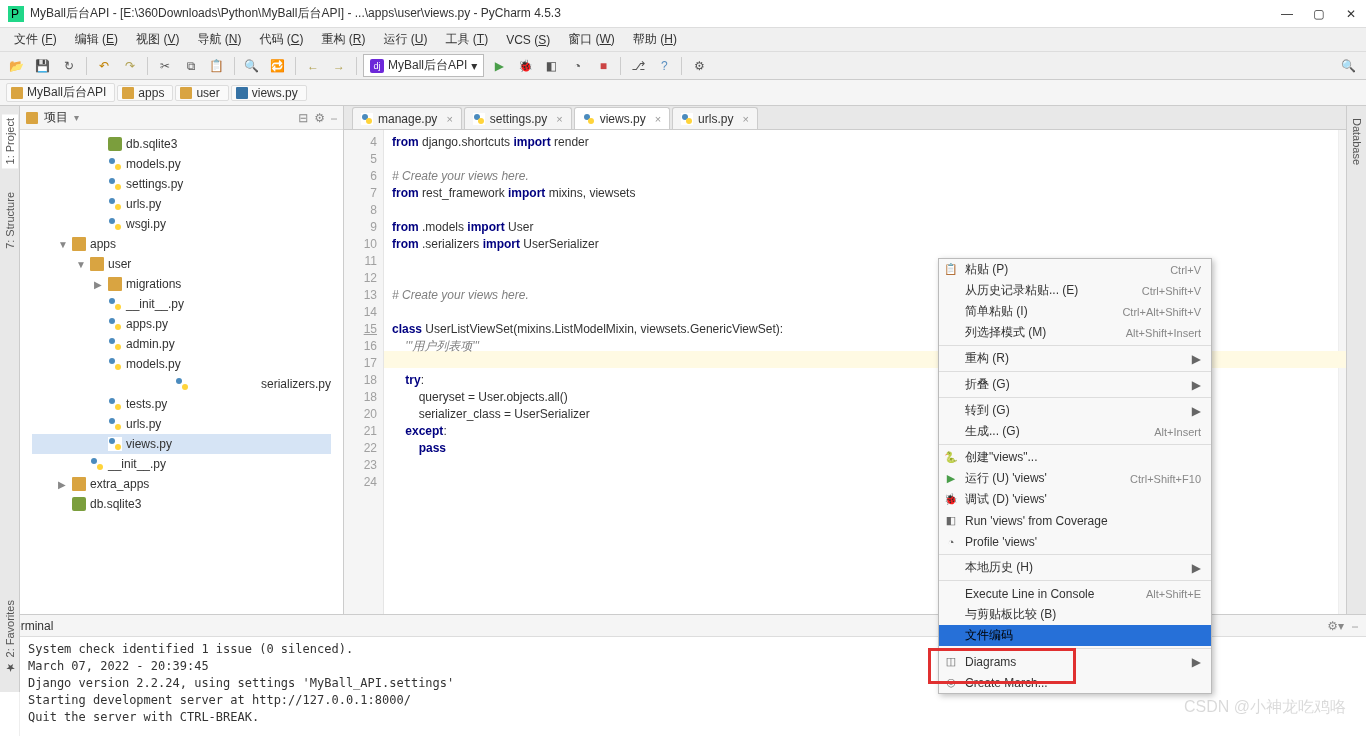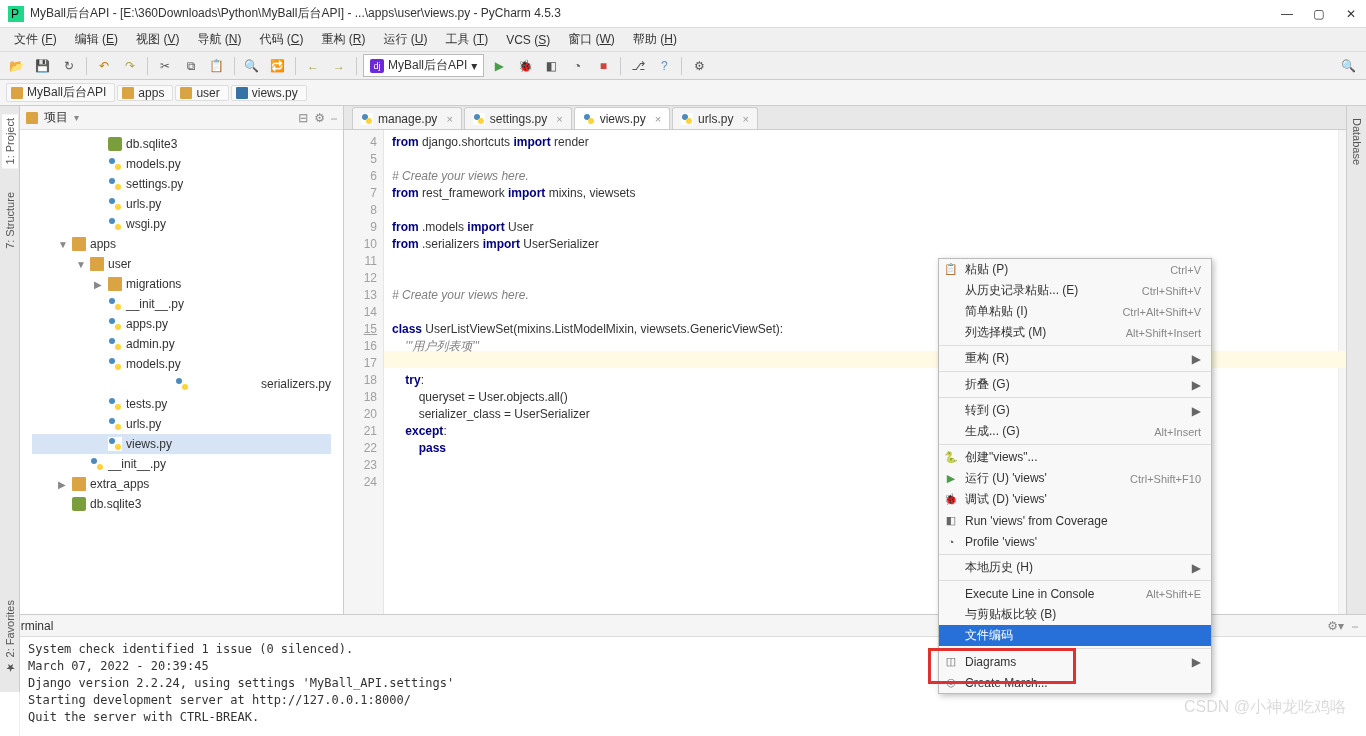--- a/index.html
+++ b/index.html
@@ -56,21 +56,21 @@
 .righttools .vtab { writing-mode: vertical-rl; font-size: 11px; color: #555; padding: 4px 2px; cursor: default; }
 .minimap { width: 8px; background: #f5f5f5; border-left: 1px solid #eee; }
 .terminal { height: 124px; background: #fff; border-top: 1px solid #ccc; display: flex; flex-direction: column; }
 .termhdr { height: 22px; background: #f5f5f5; border-bottom: 1px solid #ddd; display: flex; align-items: center; padding: 0 8px; }
 .termhdr .spacer { flex: 1; }
 .termbody { flex: 1; display: flex; }
 .termgutter { width: 20px; border-right: 1px solid #eee; display: flex; flex-direction: column; align-items: center; padding-top: 4px; gap: 4px; }
 .termtext { flex: 1; padding: 4px 8px; font-family: "SimSun", monospace; font-size: 12px; line-height: 17px; white-space: pre; color: #333; overflow: hidden; }
 .ctxmenu { position: absolute; top: 258px; left: 938px; width: 274px; background: #f8f8f8; border: 1px solid #bbb; box-shadow: 2px 2px 6px rgba(0,0,0,0.25); z-index: 100; }
 .ctxmenu .mi { height: 21px; display: flex; align-items: center; padding: 0 10px 0 26px; position: relative; cursor: default; }
-.ctxmenu .mi.highlight { background: #2670d8; color: #ffffff; }
+.ctxmenu .mi.highlight { background: #2670d8; color: #000000; }
 .ctxmenu .mi .sc { margin-left: auto; color: #888; font-size: 11px; }
 .ctxmenu .mi .sub { margin-left: auto; color: #666; }
 .ctxmenu .mi .micon { position: absolute; left: 5px; width: 14px; height: 14px; display: flex; align-items: center; justify-content: center; font-size: 11px; }
 .ctxmenu .sep { height: 1px; background: #ddd; margin: 2px 0; }
 .highlight-box { position: absolute; border: 3px solid #e03030; pointer-events: none; z-index: 101; }
 .hb1 { top: 648px; left: 928px; width: 148px; height: 36px; }
 .watermark { position: absolute; right: 20px; bottom: 18px; color: rgba(0,0,0,0.15); font-size: 16px; pointer-events: none; z-index: 50; }
 u { text-decoration: underline; }
 </style>
 </head>

